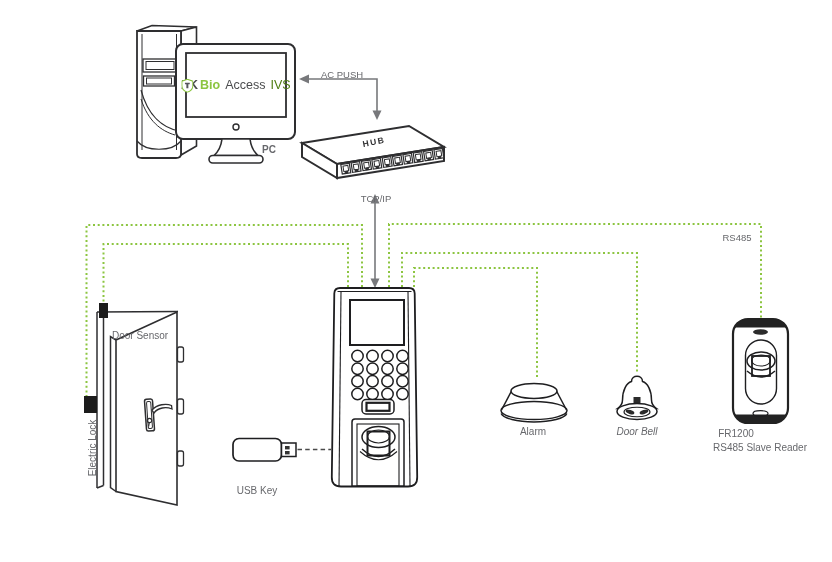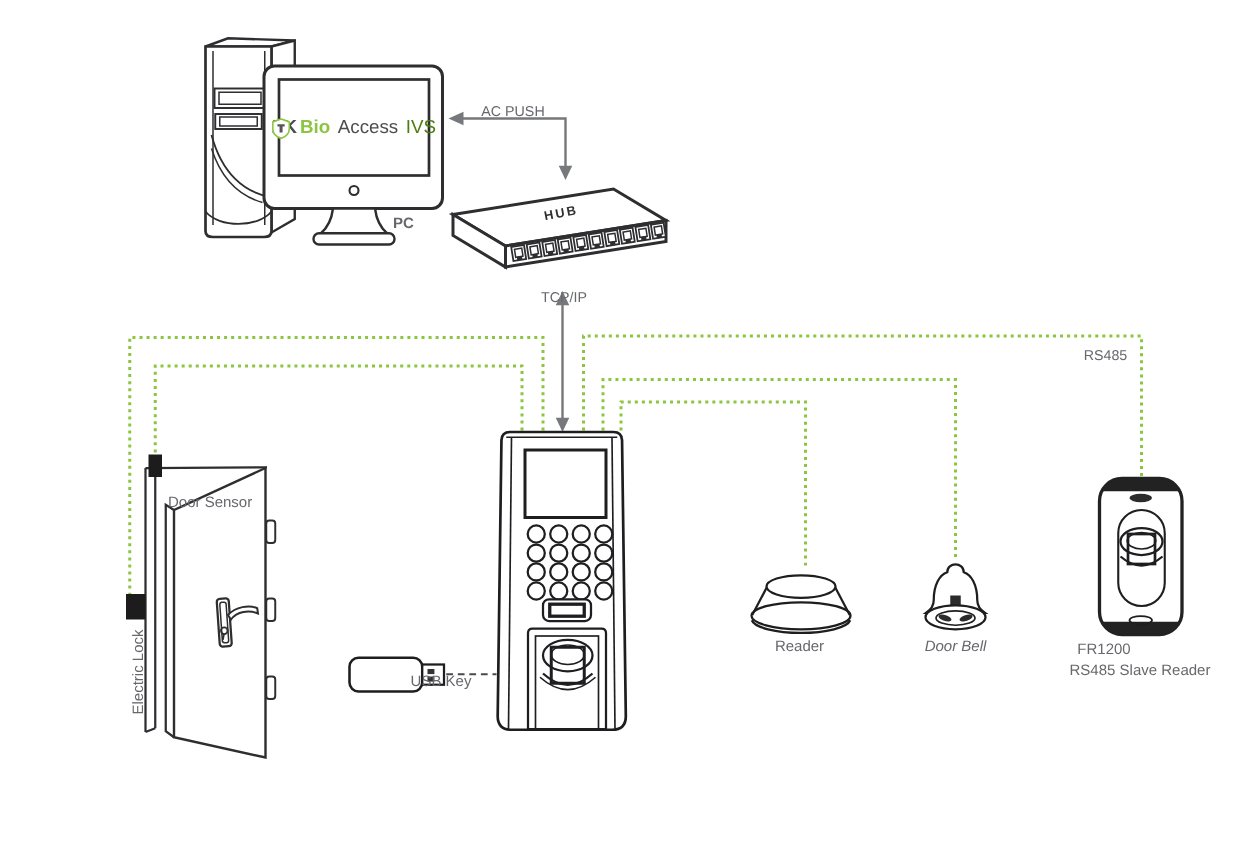--- a/index.html
+++ b/index.html
@@ -203,19 +203,19 @@
       <span class="ivs">IVS</span>
 </div>
 
 <div class="lbl c" style="left:342px;top:70px;">AC PUSH</div>
 <div class="lbl c big" style="left:269px;top:145px;font-weight:bold;">PC</div>
 <div class="lbl" id="lbl-hub" style="left:374px;top:142px;">HUB</div>
 <div class="lbl c" style="left:376px;top:194px;">TCP/IP</div>
 <div class="lbl c" style="left:737px;top:233px;">RS485</div>
 <div class="lbl big" style="left:112px;top:303px;margin-top:28px;">Door Sensor</div>
 <div class="lbl" id="lbl-elock" style="left:93px;top:448px;">Electric Lock</div>
-<div class="lbl c big" style="left:257px;top:450px;margin-left:37px;">USB Key</div>
-<div class="lbl c big" style="left:533px;top:427px;">Reader</div>
+<div class="lbl c big" style="left:257px;top:486px;">USB Key</div>
+<div class="lbl c big" style="left:533px;top:427px;">Alarm</div>
 <div class="lbl c big" style="left:637px;top:427px;font-style:italic;">Door Bell</div>
 <div class="lbl c big" style="left:736px;top:429px;">FR1200</div>
 <div class="lbl c big" style="left:760px;top:443px;">RS485 Slave Reader</div>
 
 </div>
 
 </body></html>

